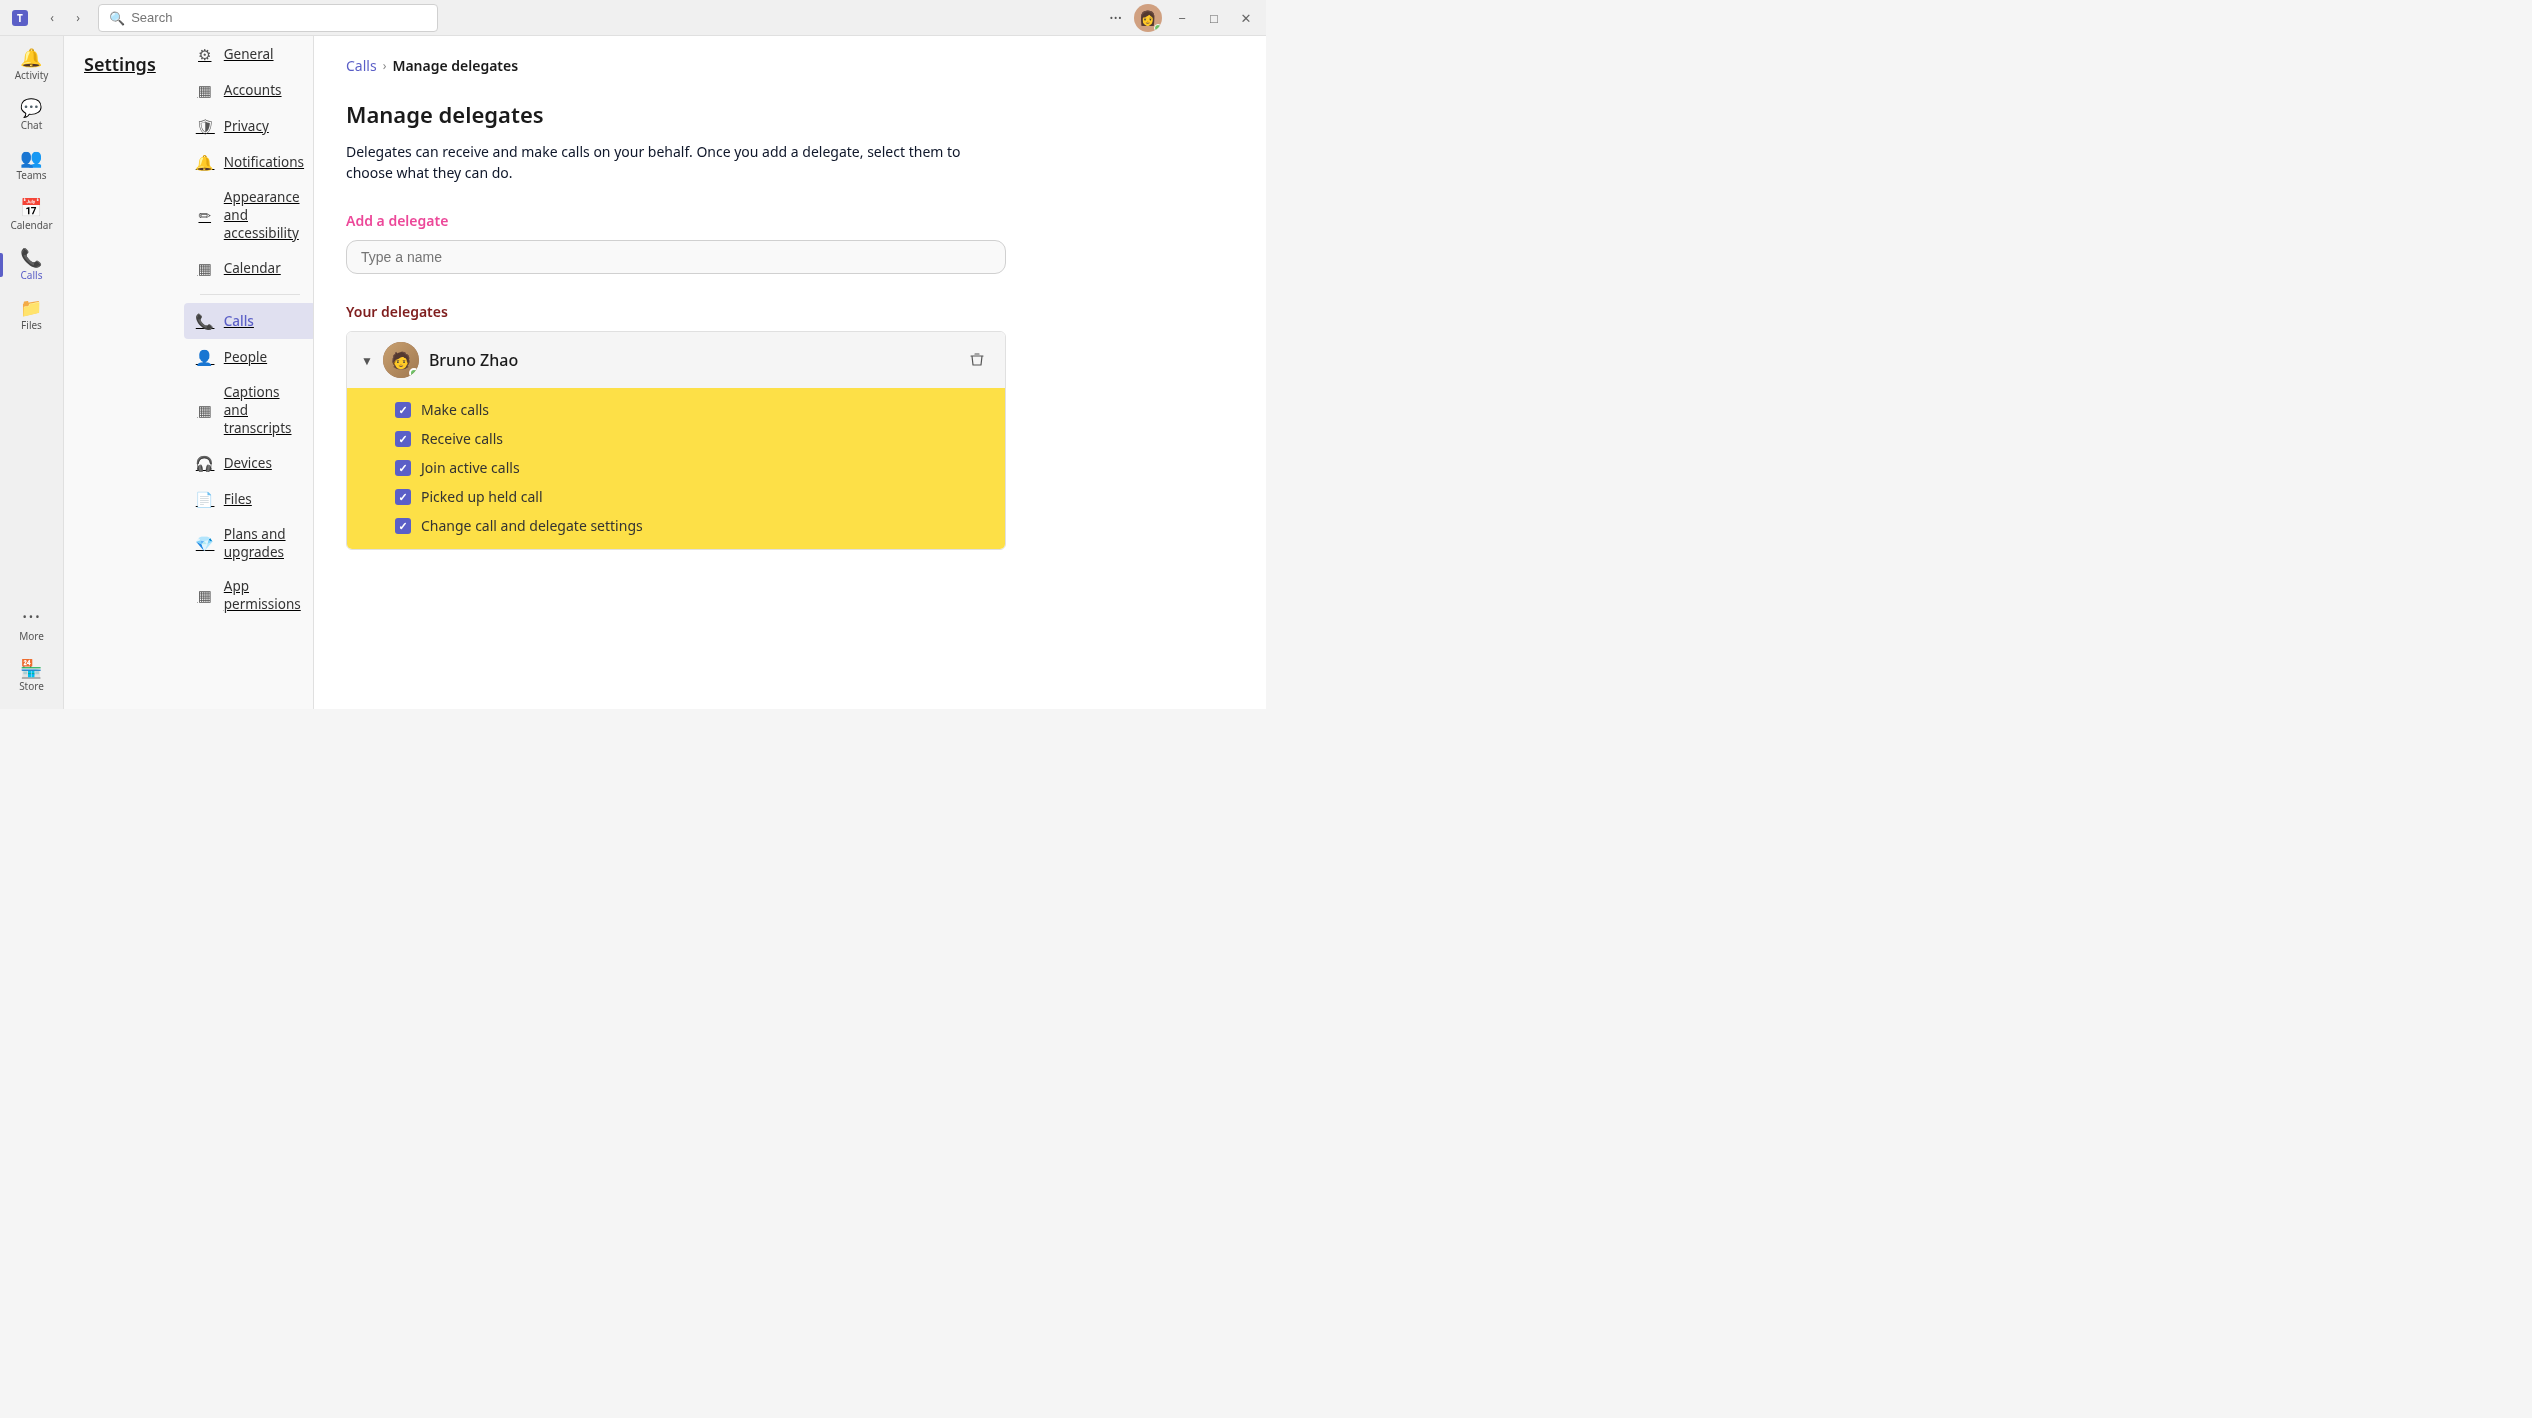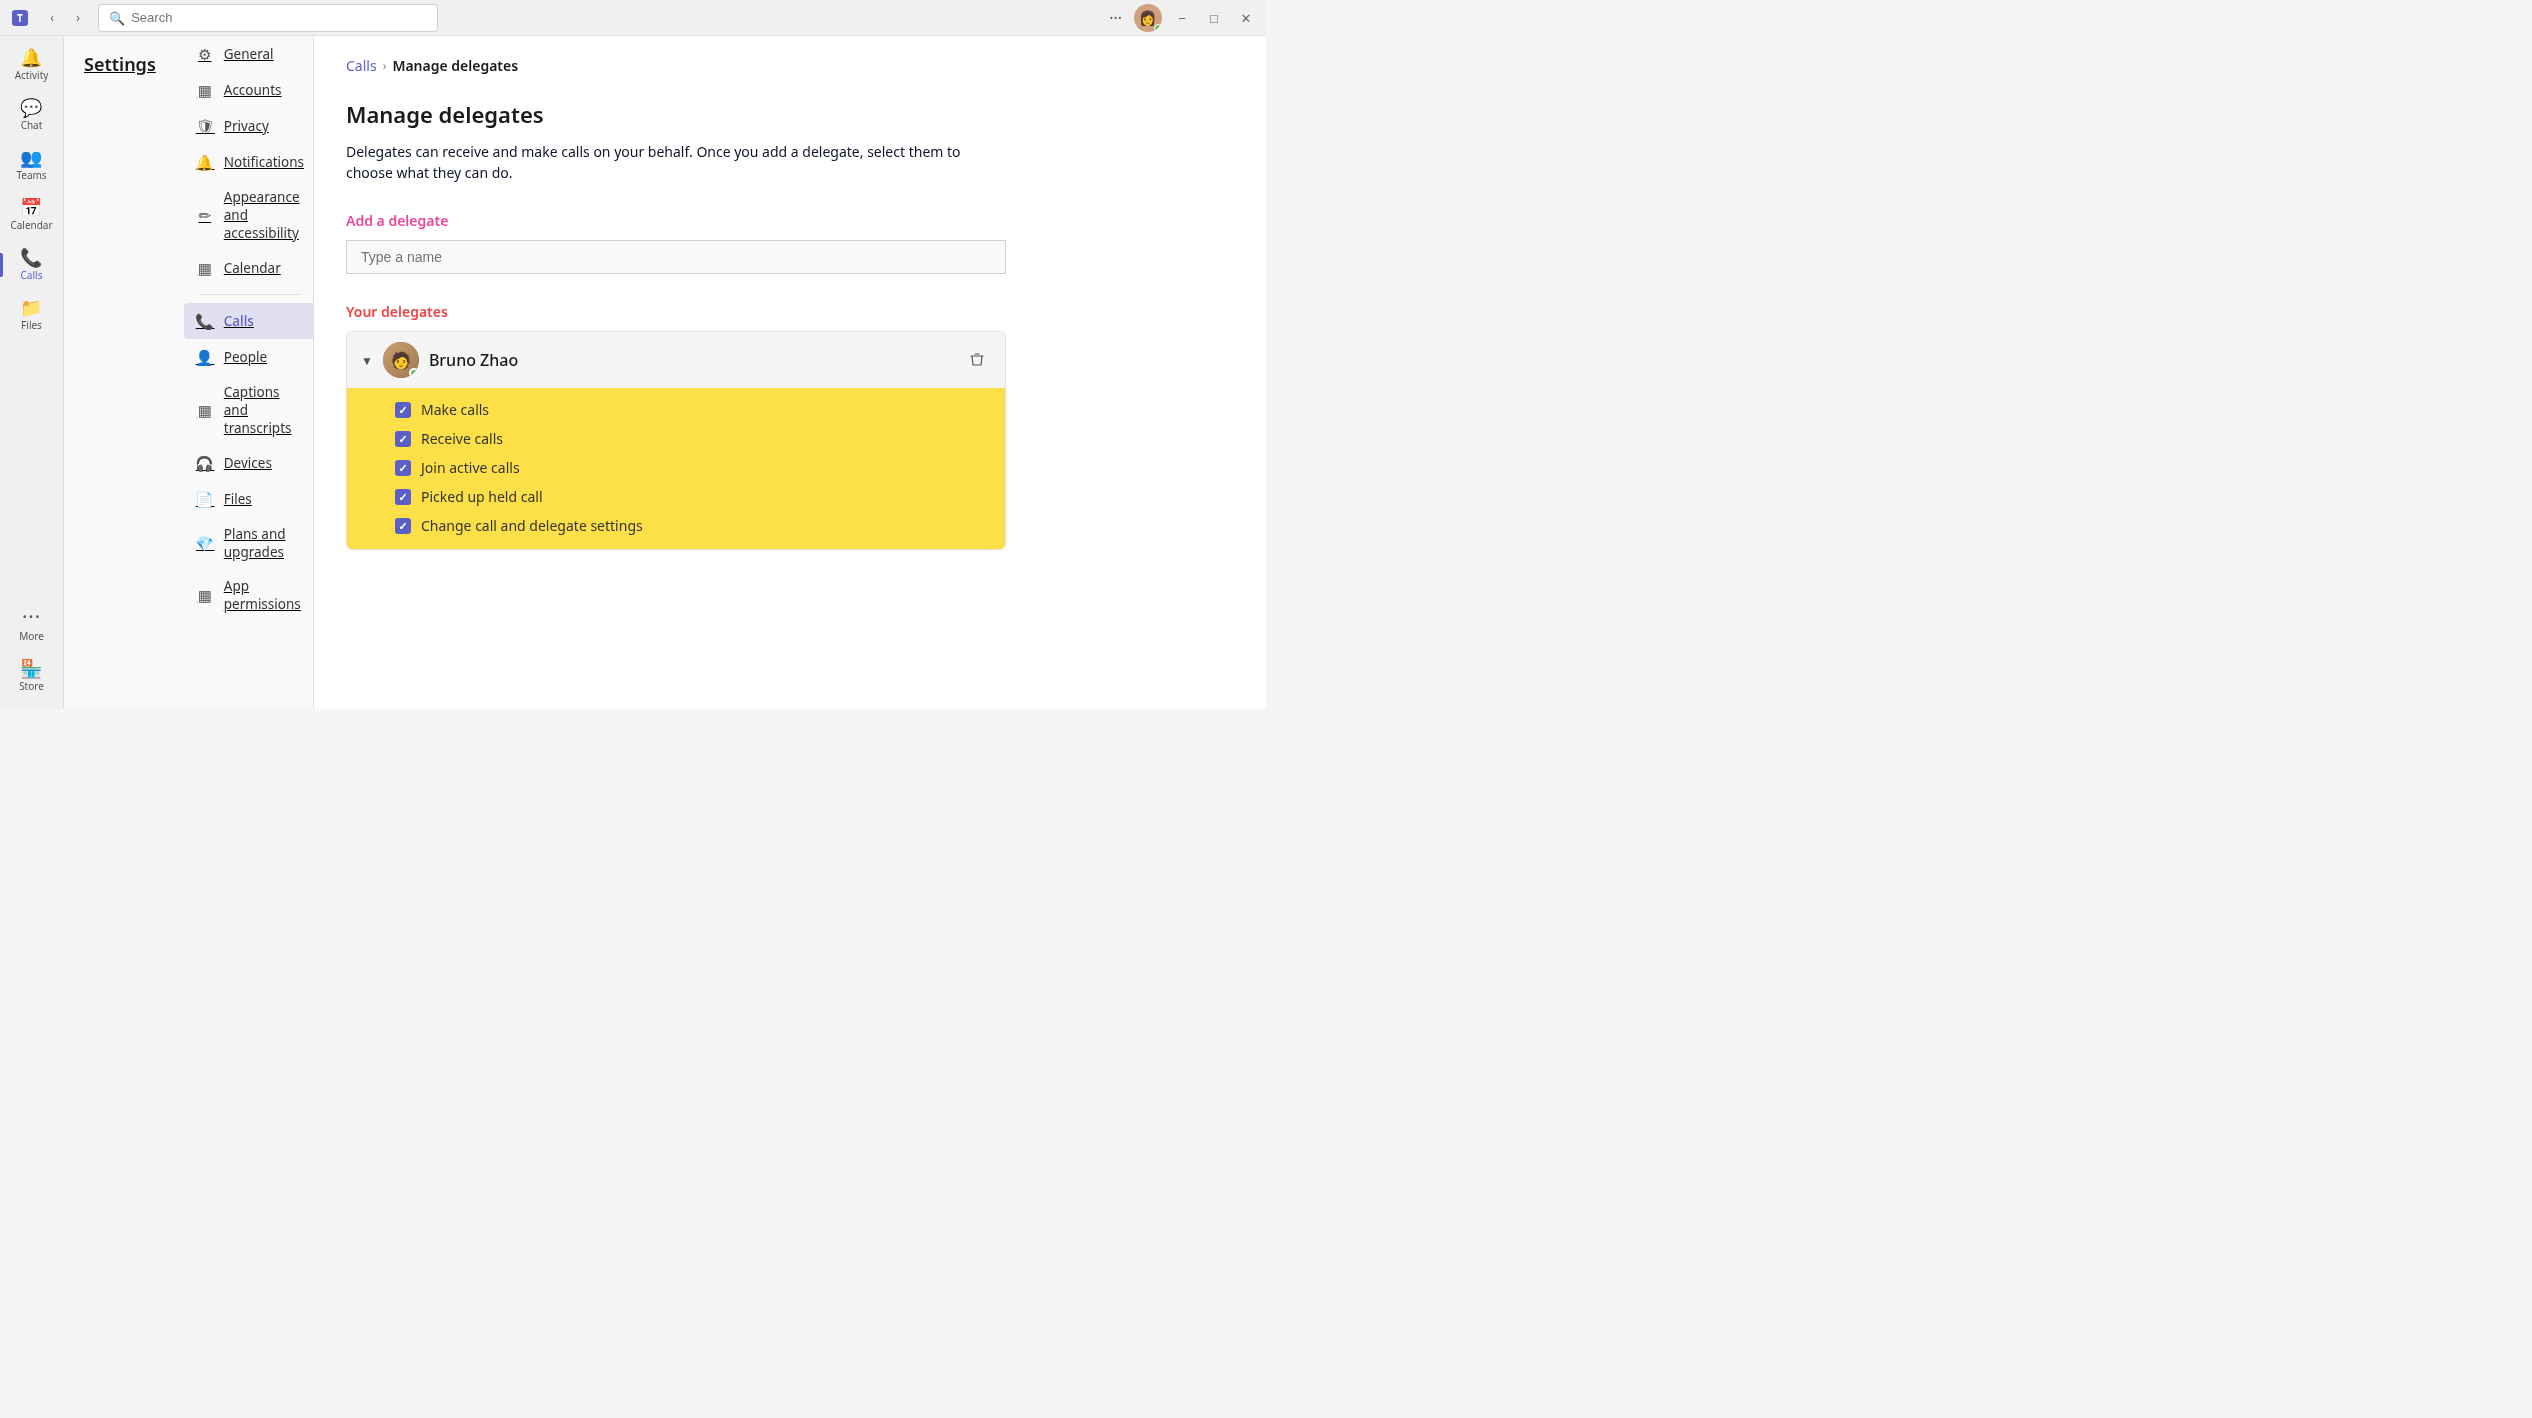--- a/index.html
+++ b/index.html
@@ -290,33 +290,33 @@
       font-weight: 600;
       color: #ec4899;
       margin-bottom: 10px;
     }
 
     
     .delegate-input {
       width: 660px;
       padding: 8px 14px;
       border: 1px solid #d0d0d0;
-      border-radius: 0;
+      border-radius: 11px;
       font-size: 14px;
       color: #999;
       background: #f9f9f9;
       outline: none;
       margin-bottom: 28px;
     }
 
     
     .delegates-section-title {
       font-size: 14px;
       font-weight: 600;
-      color: #ef4444;
+      color: #7f1d1d;
       margin-bottom: 10px;
     }
 
     .delegate-card {
       width: 660px;
       border: 1px solid #e0e0e0;
       border-radius: 6px;
       overflow: hidden;
     }
 

